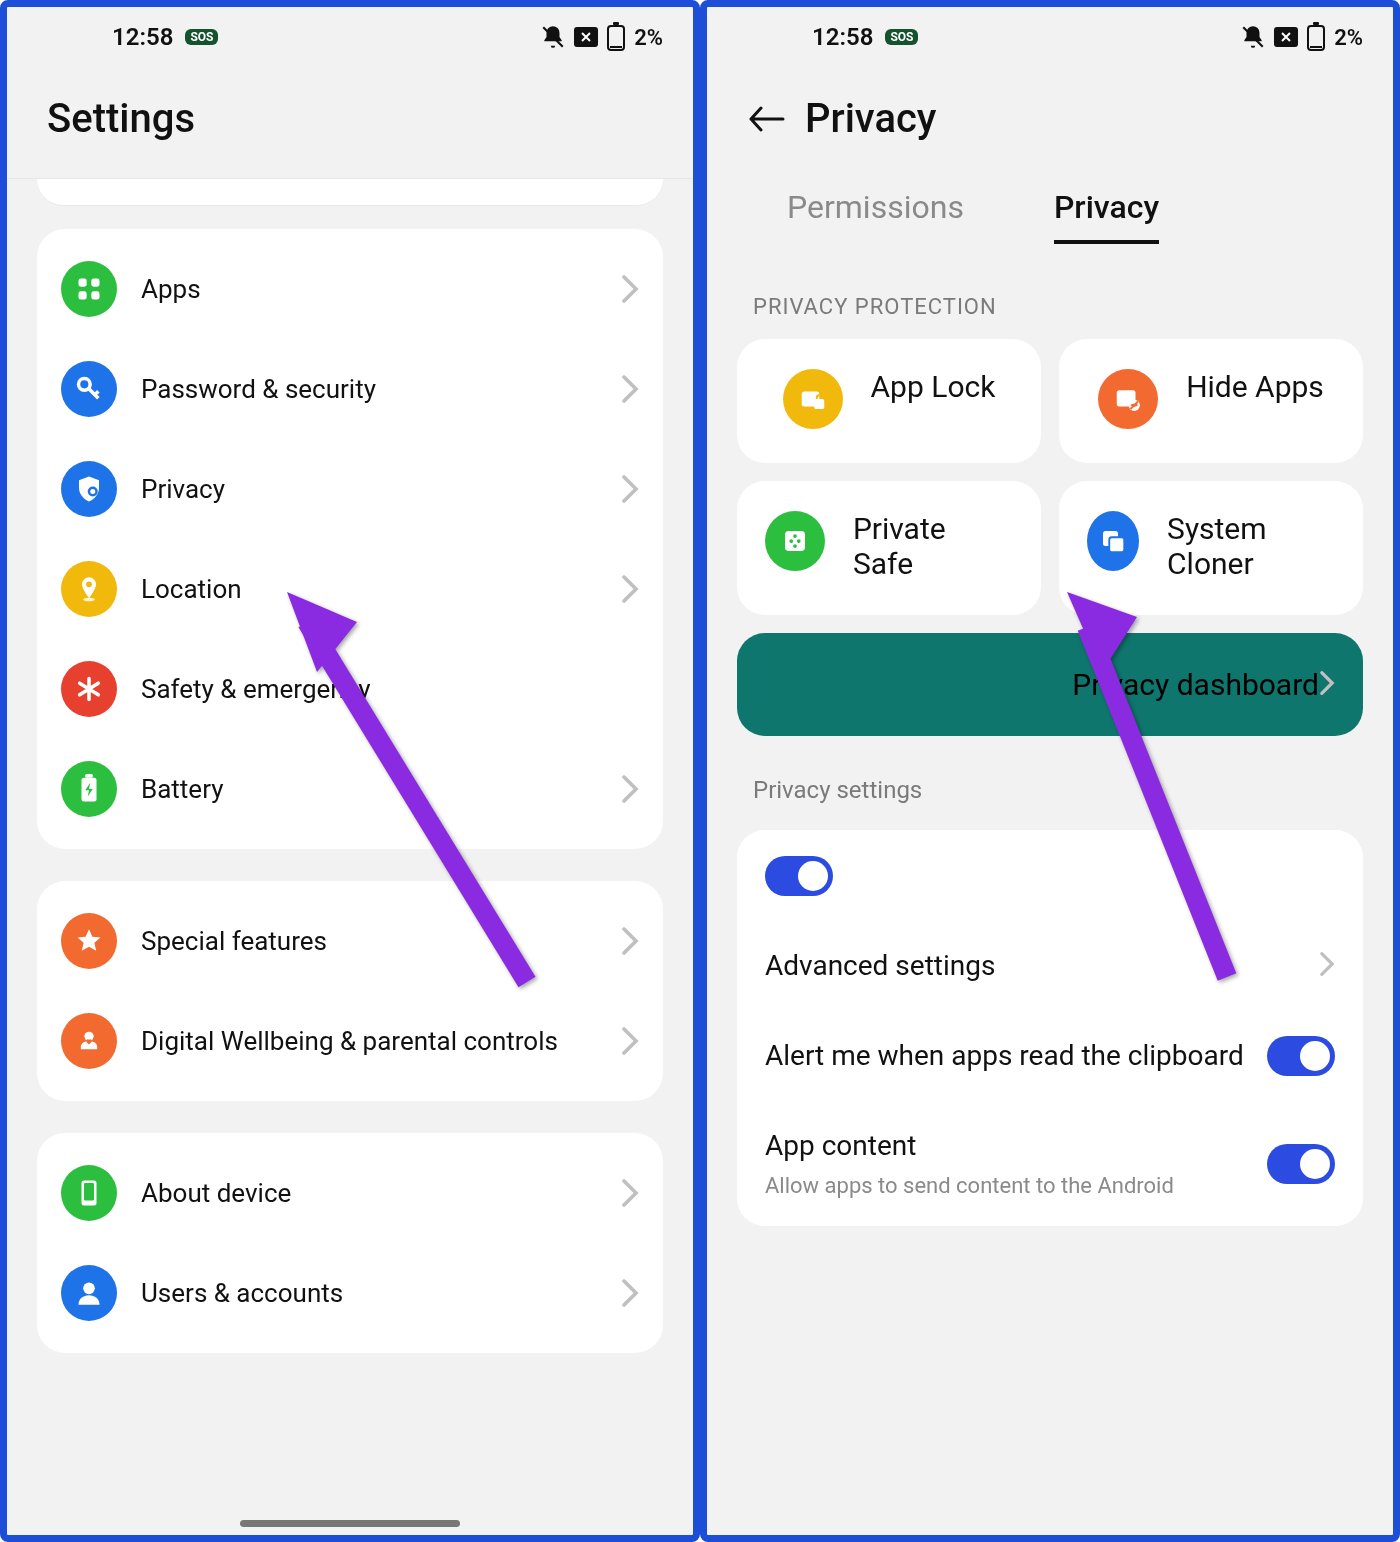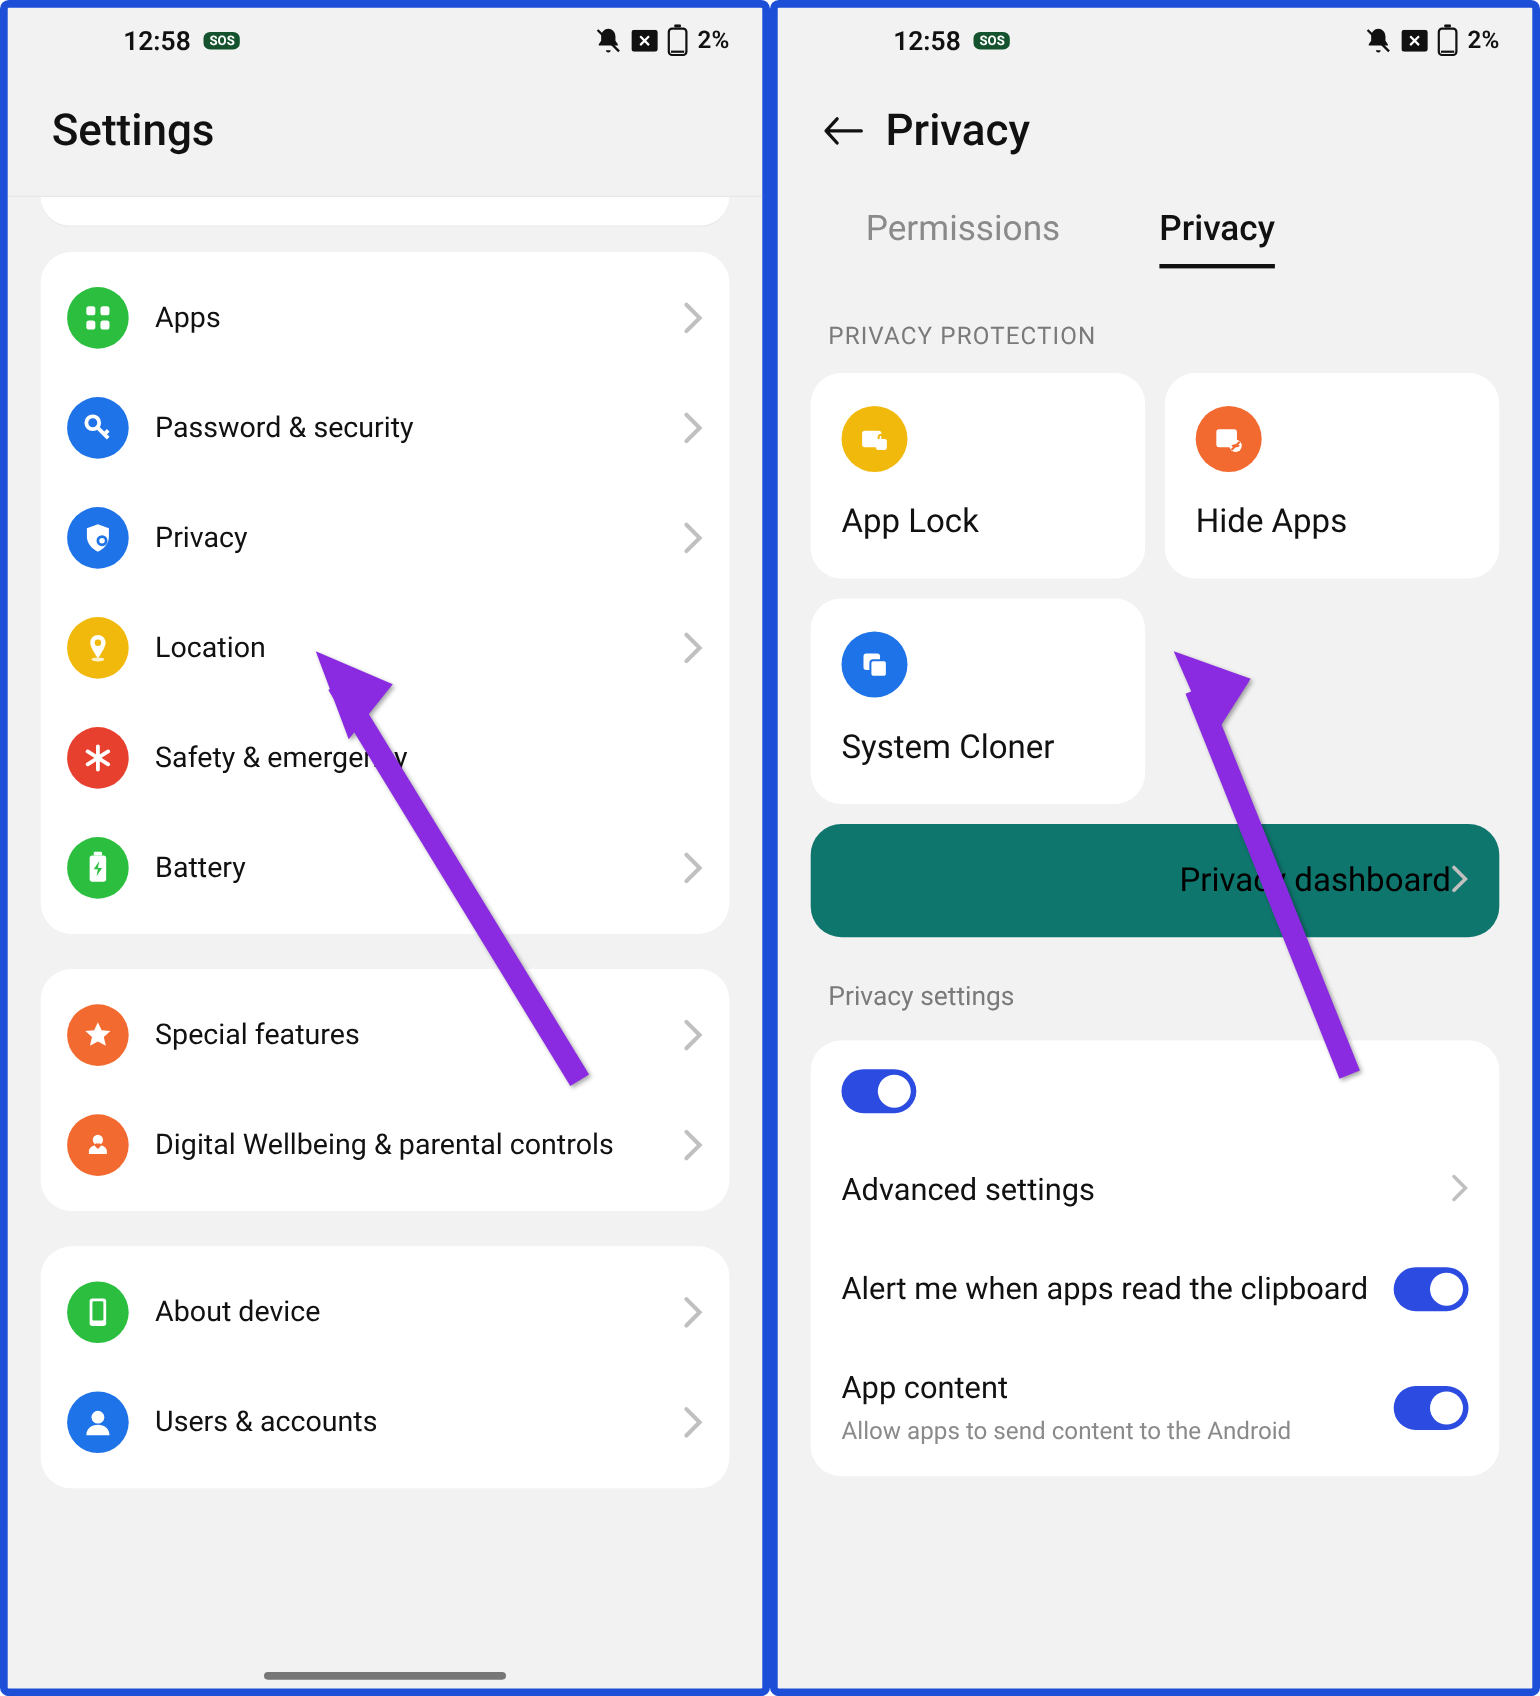--- a/index.html
+++ b/index.html
@@ -79,21 +79,21 @@
   .row .label { font-size:26px; color:#111; flex:1; line-height:1.25;}
   .row .chev { color:#c0c0c0; }
   .row .chev svg{display:block;}
   
   .tile-grid {
     display:grid; grid-template-columns: 1fr 1fr; gap:18px;
     margin-top: 0;
   }
   .tile {
     background:#fff; border-radius:28px; padding:30px 28px 34px 28px;
-    display:flex; flex-direction:column; gap:28px;justify-content:center;
+    display:flex; flex-direction:row; gap:28px;justify-content:center;
   }
   .tile .ticon {
     width:60px; height:60px; border-radius:50%;
     display:flex; align-items:center; justify-content:center;
   }
   .tile .tlabel { font-size:30px; color:#111; }
   .wide-tile {
     background:#0f766e; border-radius:28px; padding:34px 28px;
     display:flex; align-items:center; justify-content:flex-end;
     margin-top:18px;
@@ -398,20 +398,32 @@
           <svg width="30" height="30" viewBox="0 0 24 24">
               <rect x="3" y="5" width="15" height="13" rx="2" fill="#fff"></rect>
               <circle cx="17" cy="17" r="4.5" fill="#fff"></circle>
               <path d="M14 17c1-1.5 5-1.5 6 0-1 1.5-5 1.5-6 0z" fill="#f26a2f"></path>
               <line x1="14" y1="20" x2="20" y2="14" stroke="#f26a2f" stroke-width="1.5"></line>
             </svg>
         </div>
         <div class="tlabel">Hide Apps</div>
       </div>
       <div class="tile">
+        <div class="ticon" style="background:#2cbf3f">
+          <svg width="30" height="30" viewBox="0 0 24 24">
+              <rect x="4" y="4" width="16" height="16" rx="3" fill="#fff"></rect>
+              <circle cx="9" cy="12" r="1.5" fill="#2cbf3f"></circle>
+              <circle cx="15" cy="12" r="1.5" fill="#2cbf3f"></circle>
+              <circle cx="12" cy="8" r="1.5" fill="#2cbf3f"></circle>
+              <circle cx="12" cy="16" r="1.5" fill="#2cbf3f"></circle>
+            </svg>
+        </div>
+        <div class="tlabel">Private Safe</div>
+      </div>
+      <div class="tile">
         <div class="ticon" style="background:#1e73e8">
           <svg width="30" height="30" viewBox="0 0 24 24">
               <rect x="4" y="4" width="12" height="12" rx="2" fill="#fff"></rect>
               <rect x="9" y="9" width="12" height="12" rx="2" fill="#fff" stroke="#1e73e8" stroke-width="1.5"></rect>
             </svg>
         </div>
         <div class="tlabel">System Cloner</div>
       </div>
     </div>
 

